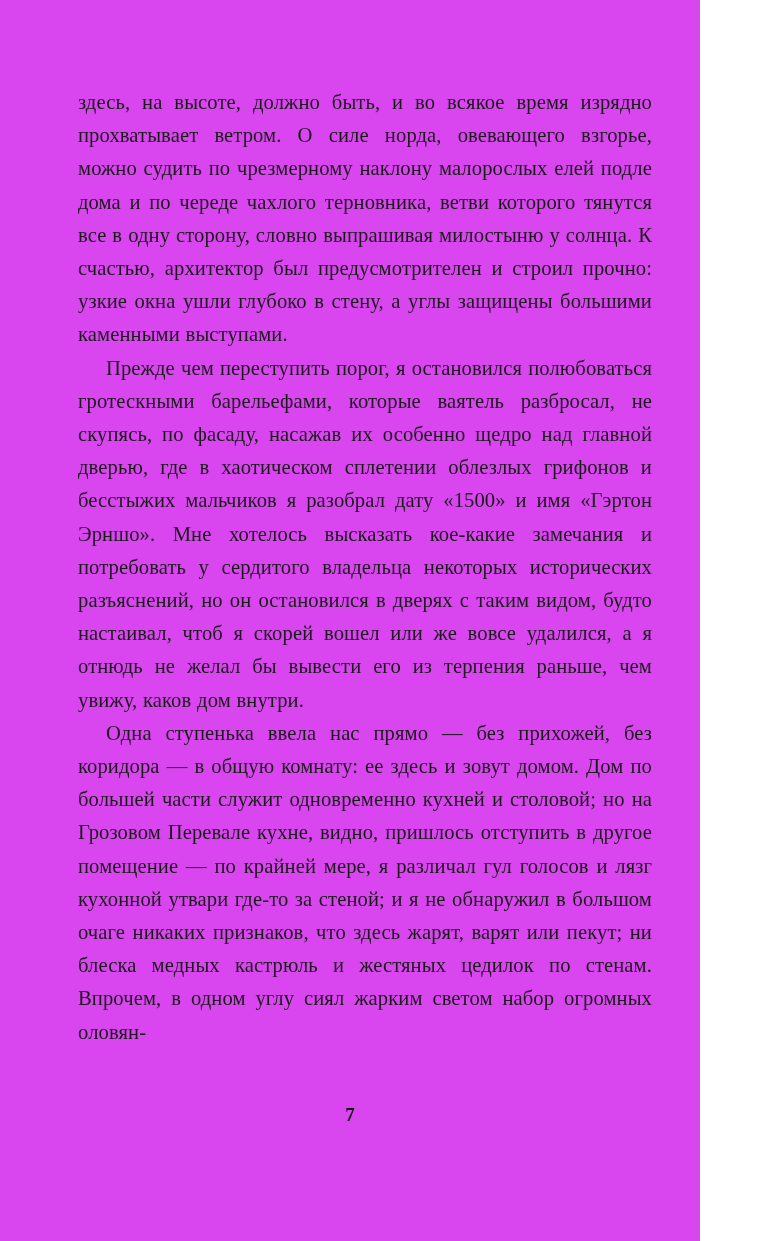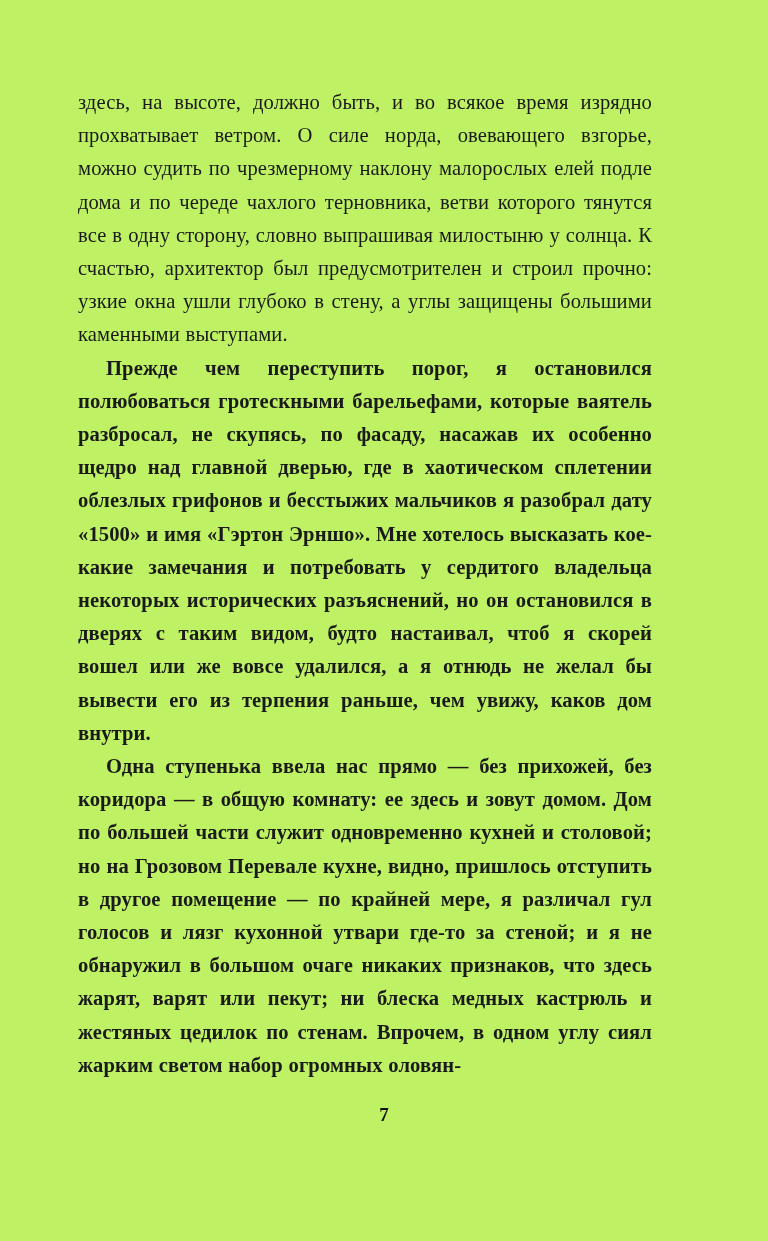--- a/index.html
+++ b/index.html
@@ -9,44 +9,43 @@
   }
   body {
     width: 768px;
     height: 1241px;
     overflow: hidden;
     font-family: "Liberation Serif", "DejaVu Serif", serif;
     color: #1a1a1a;
   }
   .page {
     position: relative;
-    width: 768px;
+    width: 700px;
     height: 1241px;
-    background: #bef264;
+    background: #d946ef;
     box-sizing: border-box;
   }
   .text-block {
     position: absolute;
     left: 78px;
     top: 86px;
     width: 574px;
   }
   .para {
     margin: 0;
     font-size: 20.6px;
     line-height: 33.2px;
     text-align: justify;
     text-justify: inter-word;
     letter-spacing: 0.1px;
     hyphens: manual;
     word-spacing: 0.5px;
   }
   .para + .para {
     text-indent: 28px;
-    font-weight: bold;
   }
   .folio {
     position: absolute;
     left: 0;
     right: 0;
     top: 1104px;
     text-align: center;
     font-size: 19px;
     font-weight: bold;
     font-family: "Liberation Serif", "DejaVu Serif", serif;

